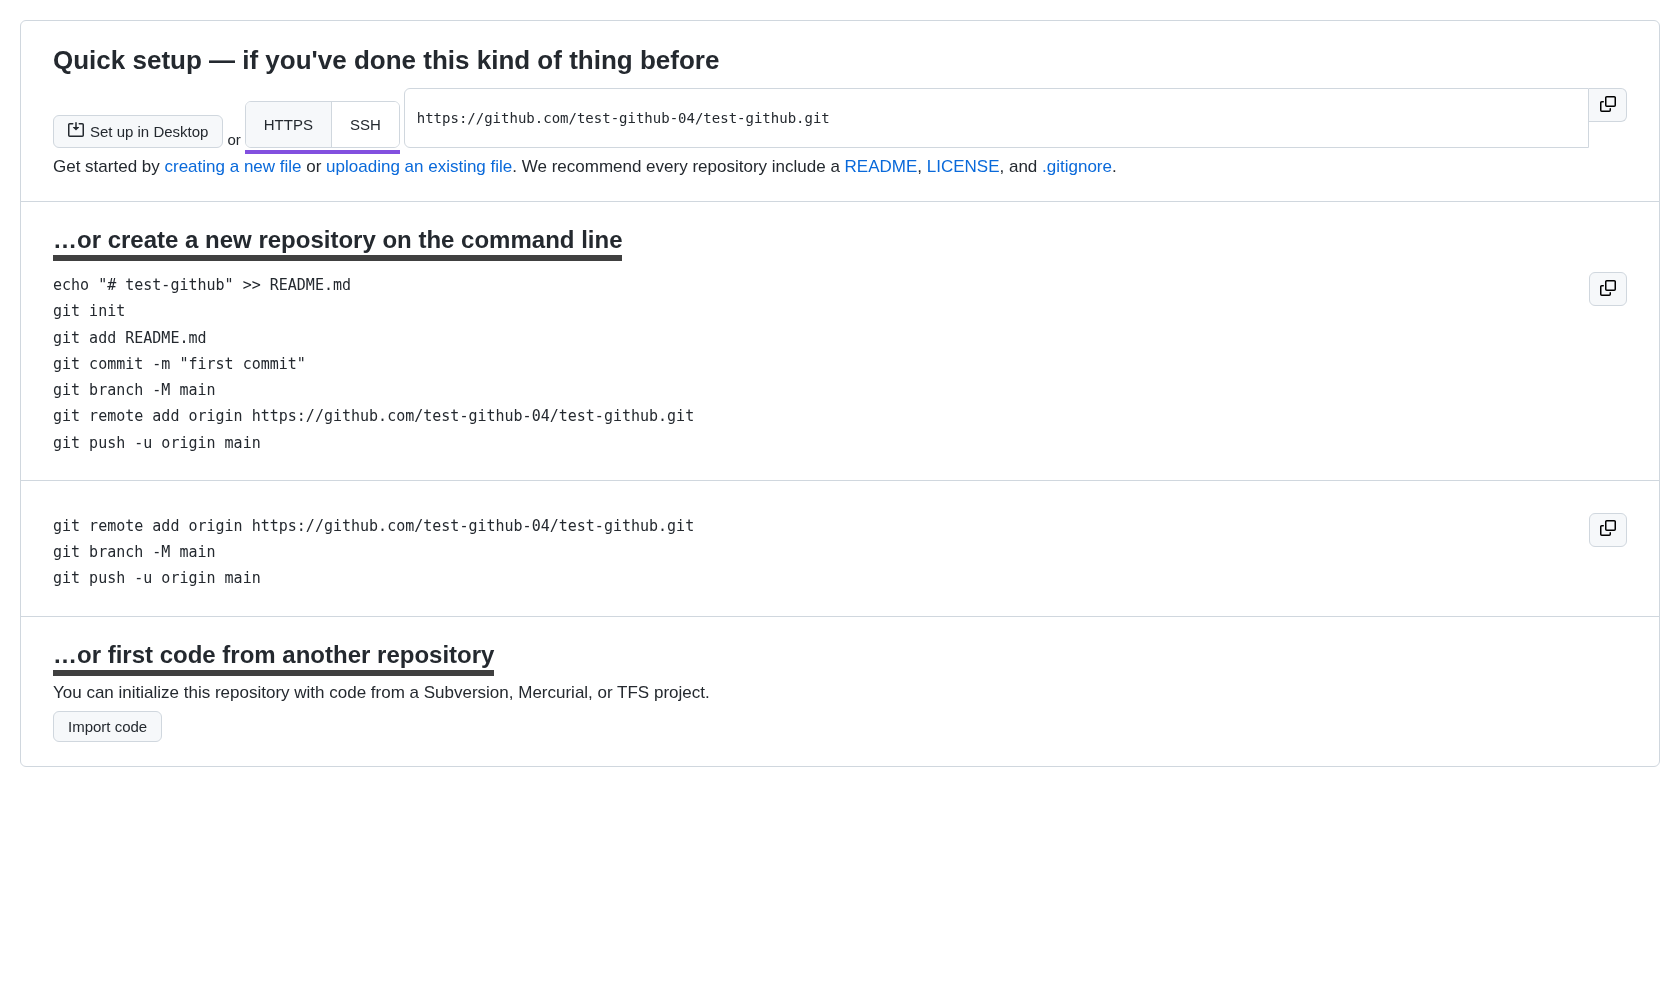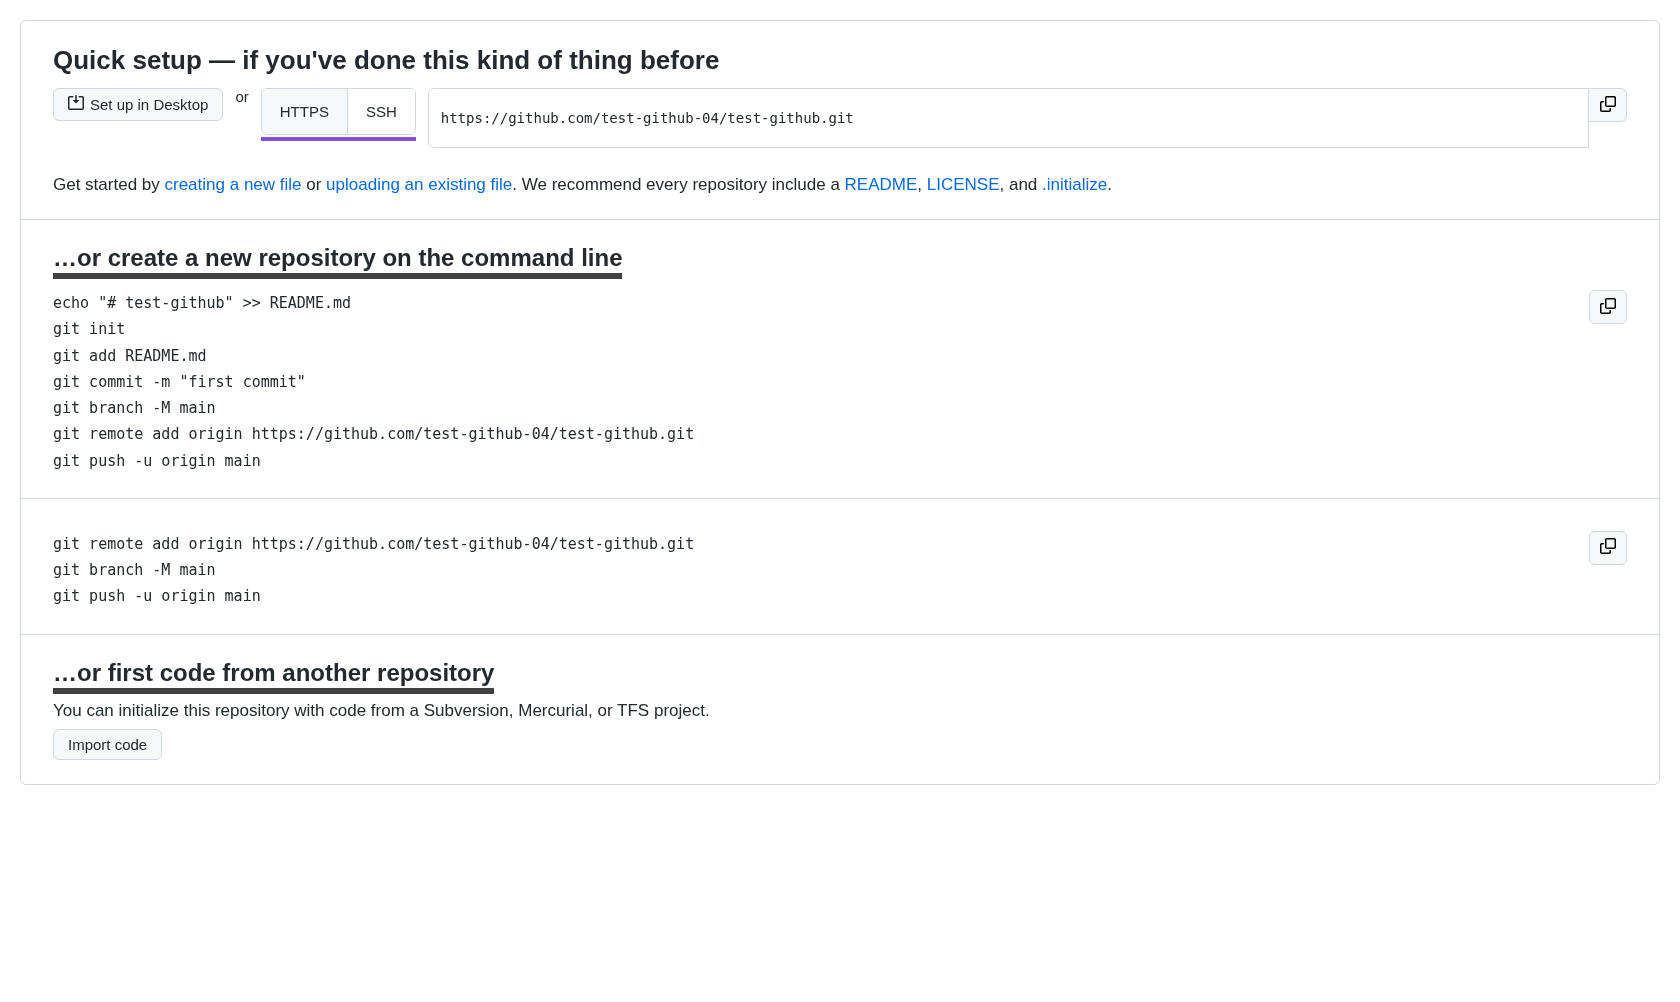--- a/index.html
+++ b/index.html
@@ -29,23 +29,23 @@
     font-size: 24px;
     font-weight: 600;
     display: inline-block;
   }
   .underlined {
     border-bottom: 6px solid #404040;
     padding-bottom: 2px;
   }
   .clone-row {
     display: flex;
-    align-items: flex-start;
-    gap: 12px;
-    margin-bottom: 27px;
+    align-items: flex-end;
+    gap: 4px;
+    margin-bottom: 9px;
   }
   .btn {
     display: inline-flex;
     align-items: center;
     gap: 6px;
     padding: 6px 14px;
     font-size: 15px;
     border: 1px solid #d0d7de;
     border-radius: 6px;
     background: #f6f8fa;
@@ -166,21 +166,21 @@
             <svg viewBox="0 0 16 16" fill="currentColor">
                 <path d="M0 6.75C0 5.784.784 5 1.75 5h1.5a.75.75 0 010 1.5h-1.5a.25.25 0 00-.25.25v7.5c0 .138.112.25.25.25h7.5a.25.25 0 00.25-.25v-1.5a.75.75 0 011.5 0v1.5A1.75 1.75 0 019.25 16h-7.5A1.75 1.75 0 010 14.25v-7.5z"></path>
                 <path d="M5 1.75C5 .784 5.784 0 6.75 0h7.5C15.216 0 16 .784 16 1.75v7.5A1.75 1.75 0 0114.25 11h-7.5A1.75 1.75 0 015 9.25v-7.5zm1.75-.25a.25.25 0 00-.25.25v7.5c0 .138.112.25.25.25h7.5a.25.25 0 00.25-.25v-7.5a.25.25 0 00-.25-.25h-7.5z"></path>
               </svg>
           </span>
         </button>
       </div>
     </div>
 
     <p class="help-text">
-      <span>Get started by </span><a href="#">creating a new file</a><span> or </span><a href="#">uploading an existing file</a><span>. We recommend every repository include a </span><a href="#">README</a><span>, </span><a href="#">LICENSE</a><span>, and </span><a href="#">.initialize</a><span>.</span>
+      <span>Get started by </span><a href="#">creating a new file</a><span> or </span><a href="#">uploading an existing file</a><span>. We recommend every repository include a </span><a href="#">README</a><span>, </span><a href="#">LICENSE</a><span>, and </span><a href="#">.gitignore</a><span>.</span>
     </p>
   </div>
 
   <div class="section">
     <h3><span class="underlined">…or create a new repository on the command line</span></h3>
     <div class="code-wrap">
       <button class="copy-btn-standalone">
         <span>
           <svg viewBox="0 0 16 16" fill="currentColor">
               <path d="M0 6.75C0 5.784.784 5 1.75 5h1.5a.75.75 0 010 1.5h-1.5a.25.25 0 00-.25.25v7.5c0 .138.112.25.25.25h7.5a.25.25 0 00.25-.25v-1.5a.75.75 0 011.5 0v1.5A1.75 1.75 0 019.25 16h-7.5A1.75 1.75 0 010 14.25v-7.5z"></path>

